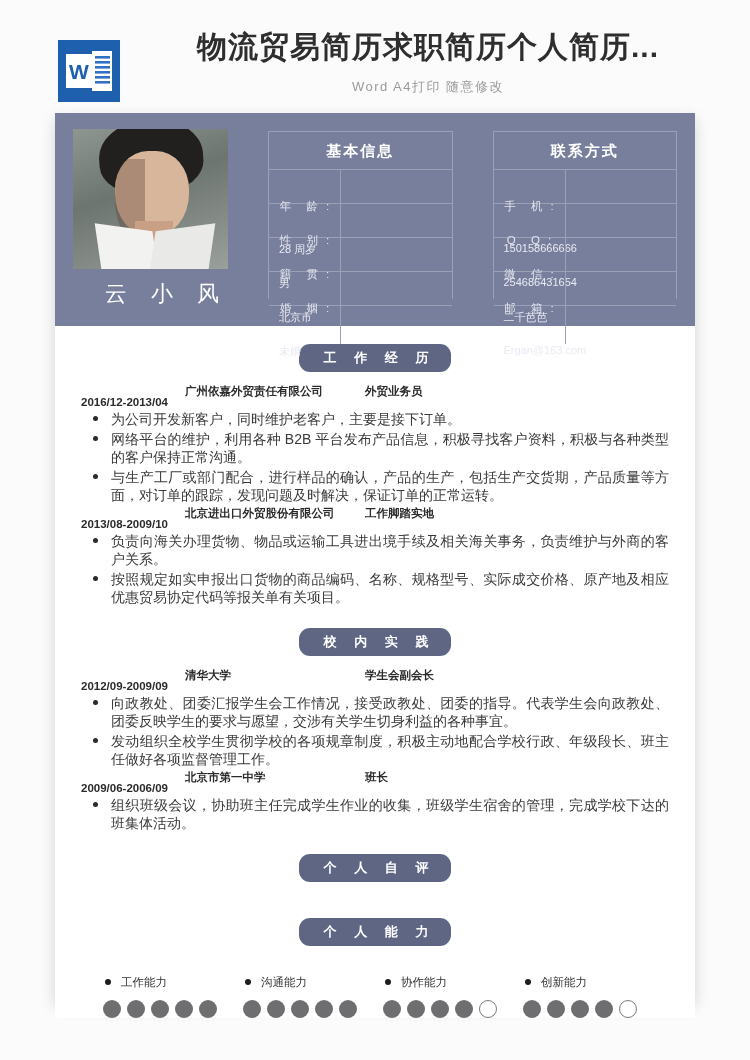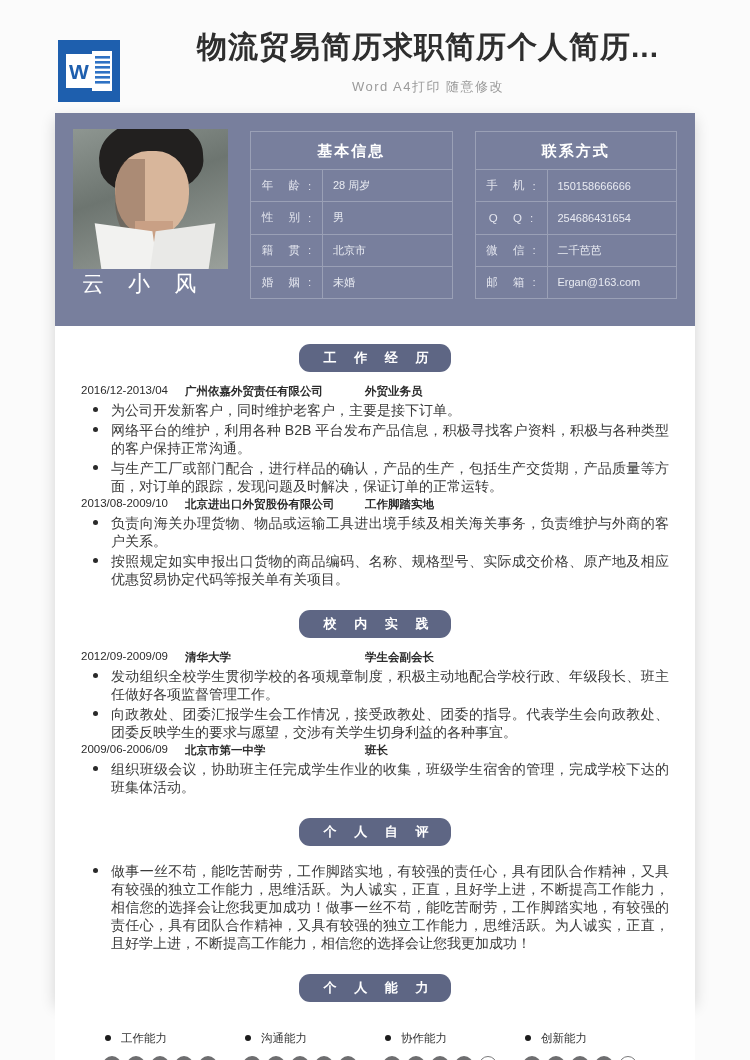--- a/index.html
+++ b/index.html
@@ -78,40 +78,40 @@
   }
   .photo .collarR {
     position:absolute; left:80px; top:98px; width:58px; height:48px;
     background:#e9e9e7; transform:skewX(-16deg) rotate(-8deg);
   }
   .photo .neck {
     position:absolute; left:62px; top:92px; width:38px; height:26px;
     background:#c9a085;
   }
   .name {
-    width:155px; text-align:left;
+    margin-top:10px; width:155px; text-align:right;
     color:#ffffff; font-size:22px; letter-spacing:9px;
     text-indent:9px; font-weight:400;
   }
 
   .tables { flex:1; display:flex; gap:22px; padding-left:22px; padding-top:2px; }
   .info-table {
     flex:1;
     border:1px solid #9aa0b6;
     border-bottom:none;
     height:168px;
-    display:flex; flex-direction:column;
+    display:flex; flex-direction:column;margin-left:18px;
   }
   .info-table .tbl-head {
     height:38px; line-height:38px; text-align:center;
     color:#ffffff; font-size:15px; font-weight:700; letter-spacing:2px;
     border-bottom:1px solid #9aa0b6;
   }
   .info-row {
-    display:flex; height:34px; border-bottom:1px solid #9aa0b6;
+    display:flex; height:34px; border-bottom:1px solid #9aa0b6;flex-direction:column;
   }
   .info-row .lbl {
     width:72px; flex:0 0 72px;
     border-right:1px solid #9aa0b6;
     color:#e3e5ee; font-size:11.5px;
     display:flex; align-items:center; justify-content:center;
     letter-spacing:0px;
   }
   .info-row .lbl span.k { display:inline-block; letter-spacing:6px; }
   .info-row .lbl span.c { margin-left:2px; }
@@ -130,21 +130,21 @@
     font-size:13px; font-weight:700;
     letter-spacing:7px; text-indent:7px;
     padding:5px 16px 5px 18px;
     border-radius:11px;
   }
 
   .entry-head {
     font-size:11.5px; color:#2b2b2b; font-weight:700;
     display:flex; margin-top:2px;
   }
-  .entry-head .eh-date { width:104px; flex:0 0 104px; font-weight:400; }
+  .entry-head .eh-date { width:104px; flex:0 0 104px; font-weight:700;margin-top:12px; }
   .entry-head .eh-org  { width:180px; flex:0 0 180px; }
   .entry-head .eh-role { flex:1; }
 
   ul.bullets { list-style:none; margin:2px 0 0 0; }
   ul.bullets li {
     position:relative;
     padding-left:30px;
     font-size:14px; line-height:18px; color:#3a3a3a;
     margin-top:2px; text-align:justify;
   }
@@ -325,44 +325,41 @@
       </div>
       <div class="sp-10"></div>
 
       <div>
         <div class="entry-head">
           <span class="eh-date">2012/09-2009/09</span>
           <span class="eh-org">清华大学</span>
           <span class="eh-role">学生会副会长</span>
         </div>
         <ul class="bullets">
+          <li>向政教处、团委汇报学生会工作情况，接受政教处、团委的指导。代表学生会向政教处、团委反映学生的要求与愿望，交涉有关学生切身利益的各种事宜。</li>
           <li>发动组织全校学生贯彻学校的各项规章制度，积极主动地配合学校行政、年级段长、班主任做好各项监督管理工作。</li>
-          <li>向政教处、团委汇报学生会工作情况，接受政教处、团委的指导。代表学生会向政教处、团委反映学生的要求与愿望，交涉有关学生切身利益的各种事宜。</li>
         </ul>
       </div>
 
       <div>
         <div class="entry-head">
           <span class="eh-date">2009/06-2006/09</span>
           <span class="eh-org">北京市第一中学</span>
           <span class="eh-role">班长</span>
         </div>
         <ul class="bullets">
           <li>组织班级会议，协助班主任完成学生作业的收集，班级学生宿舍的管理，完成学校下达的班集体活动。</li>
         </ul>
       </div>
 
       <div class="sp-22"></div>
       <div class="sec-badge-wrap">
         <span class="sec-badge">个 人 自 评</span>
       </div>
       <div class="sp-14"></div>
-      <ul class="bullets">
-        <li>做事一丝不苟，能吃苦耐劳，工作脚踏实地，有较强的责任心，具有团队合作精神，又具有较强的独立工作能力，思维活跃。为人诚实，正直，且好学上进，不断提高工作能力，相信您的选择会让您我更加成功！做事一丝不苟，能吃苦耐劳，工作脚踏实地，有较强的责任心，具有团队合作精神，又具有较强的独立工作能力，思维活跃。为人诚实，正直，且好学上进，不断提高工作能力，相信您的选择会让您我更加成功！</li>
-      </ul>
 
       <div class="sp-22"></div>
       <div class="sec-badge-wrap">
         <span class="sec-badge">个 人 能 力</span>
       </div>
 
       <div class="abilities">
         <div class="ability">
           <div class="ab-name">工作能力</div>
           <div class="dots">

